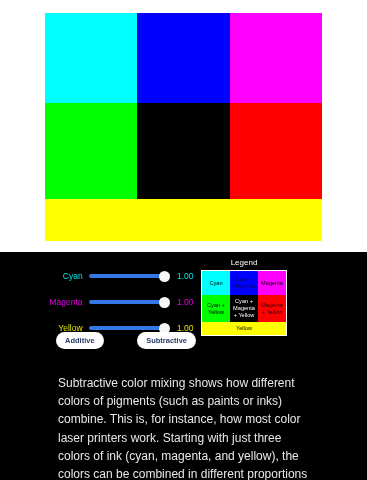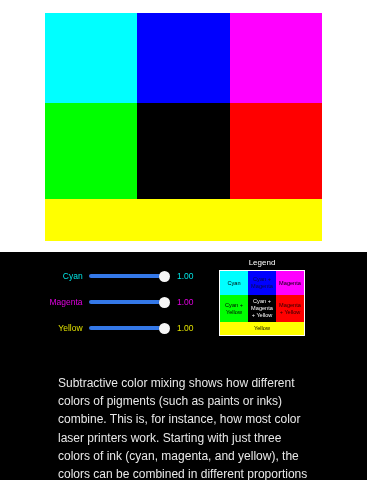--- a/index.html
+++ b/index.html
@@ -123,21 +123,21 @@
     font-size: 7.5px;
     font-weight: bold;
     padding: 4px 9px;
     cursor: pointer;
     white-space: nowrap;
   }
 
   
   #legend {
     position: absolute;
-    left: 219px;
+    left: 201px;
     top: 6px;
     width: 86px;
   }
   #legend-title {
     color: #ffffff;
     font-size: 8px;
     text-align: center;
     margin-bottom: 3px;
   }
   #legend-grid {
@@ -214,20 +214,24 @@
       <div class="slider-label c-yellow">Yellow</div>
       <div class="slider-track-wrap">
         <div class="slider-track"></div>
         <div class="slider-thumb" style="left: calc(100% - 9px);"></div>
       </div>
       <div class="slider-value c-yellow">1.00</div>
     </div>
 
   </div>
 
+  <div id="mode-buttons">
+    <button class="mode-button">Additive</button>
+    <button class="mode-button">Subtractive</button>
+  </div>
 
   <div id="legend">
     <div id="legend-title">Legend</div>
     <div id="legend-grid">
       <div class="legend-cell" style="background: rgb(0, 255, 255); color: rgb(0, 0, 0);">Cyan</div>
       <div class="legend-cell" style="background: rgb(0, 0, 255); color: rgb(10, 10, 70);">Cyan + Magenta</div>
       <div class="legend-cell" style="background: rgb(255, 0, 255); color: rgb(0, 0, 0);">Magenta</div>
       <div class="legend-cell" style="background: rgb(0, 255, 0); color: rgb(0, 0, 0);">Cyan + Yellow</div>
       <div class="legend-cell" style="background: rgb(0, 0, 0); color: rgb(255, 255, 255);">Cyan + Magenta + Yellow</div>
       <div class="legend-cell" style="background: rgb(255, 0, 0); color: rgb(42, 0, 0);">Magenta + Yellow</div>

